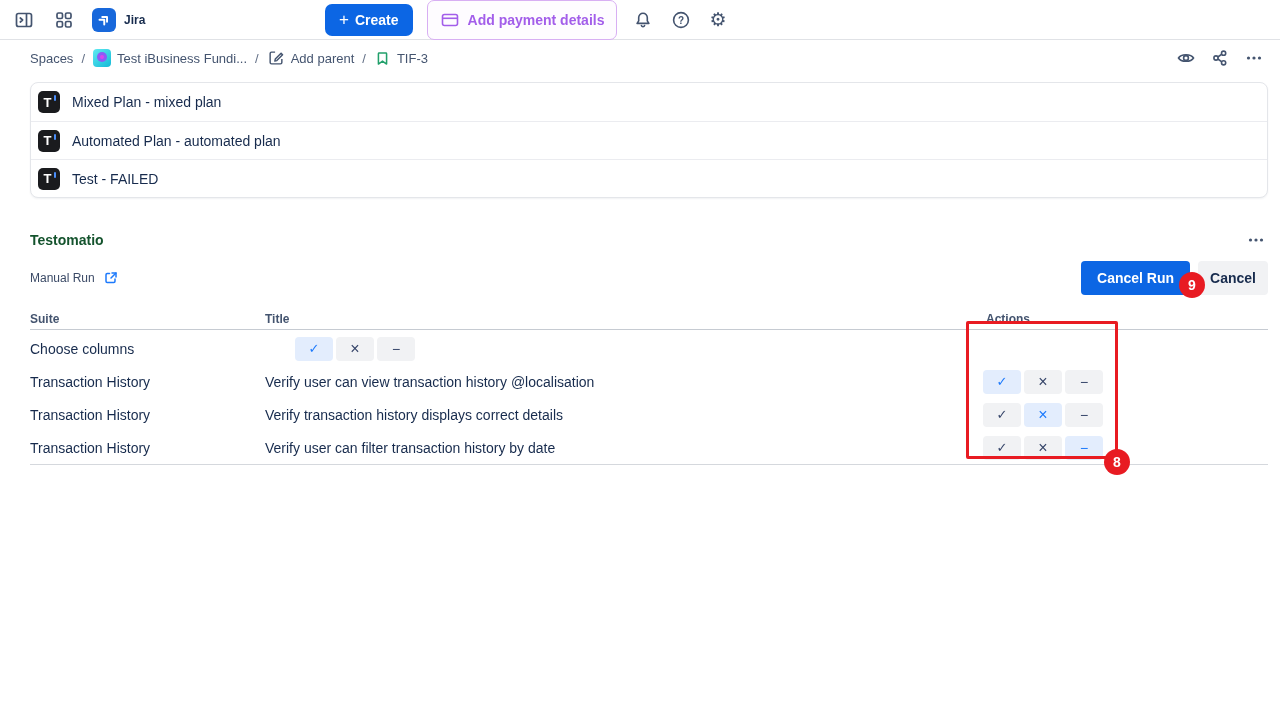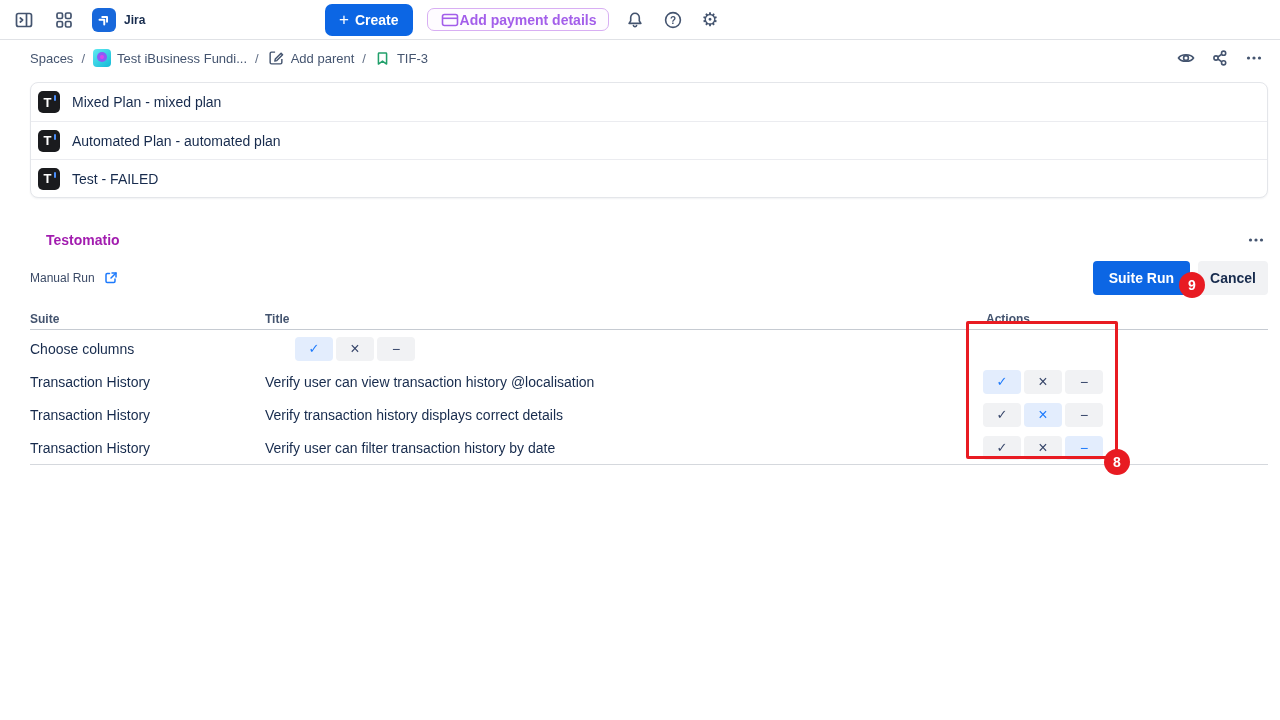--- a/index.html
+++ b/index.html
@@ -20,23 +20,23 @@
   .search-input { width:100%; height:30px; border:1px solid #B6BEC9; border-radius:7px;
     padding:0 10px 0 32px; font-size:14px; color:#172B4D; background:#fff; outline:none;
     font-family:inherit; }
   .search-input::placeholder { color:#7A8699; }
   .search-icon { position:absolute; left:9px; top:6px; }
   .topbar-right { flex:none; display:flex; align-items:center; gap:14px; padding-right:6px; }
   .btn-create { height:32px; background:#0C66E4; color:#fff; border:none; border-radius:7px;
     font-size:14px; font-weight:bold; padding:0 14px; display:flex; align-items:center; gap:6px;
     cursor:pointer; font-family:inherit; }
   .plus { font-size:17px; font-weight:normal; line-height:1; }
-  .btn-payment { height:23px; background:#FEFCFF; color:#A35EEA; border:1px solid #D8AFF3;
+  .btn-payment { height:40px; background:#FEFCFF; color:#A35EEA; border:1px solid #D8AFF3;
     border-radius:7px; font-size:14px; font-weight:bold; padding:0 12px; display:flex;
-    align-items:center; cursor:pointer; font-family:inherit; }
+    align-items:center; gap:8px; cursor:pointer; font-family:inherit; }
   .gear-glyph { font-size:19px; line-height:1; color:#44546F; }
 
   
   .crumb-bar { height:36px; display:flex; align-items:center; padding:0 14px 0 30px;
     font-size:13px; color:#44546F; }
   .crumb-bar a { color:#44546F; text-decoration:none; cursor:pointer; display:flex;
     align-items:center; gap:6px; }
   .crumb-sep { margin:0 8px; color:#626F86; }
   .space-avatar { width:18px; height:18px; border-radius:4px; flex:none;
     background:linear-gradient(140deg,#5BE8F0 5%,#18BCD8 95%); position:relative; }
@@ -55,21 +55,21 @@
   .t-icon { width:22px; height:22px; border-radius:5px; background:#1A1B1E; flex:none;
     position:relative; color:#fff; font-weight:bold; font-size:13px; display:flex;
     align-items:center; justify-content:center; }
   .t-icon span { margin-right:3px; }
   .t-icon::after { content:""; position:absolute; right:4px; top:4px; width:2.5px;
     height:6px; background:#4A8DF8; border-radius:1px; }
 
   
   .panel { margin:0 12px 0 30px; }
   .panel-head { margin-top:30px; display:flex; align-items:center; justify-content:space-between; }
-  .panel-title { font-size:14px; font-weight:bold; color:#a21caf;margin-left:16px; }
+  .panel-title { font-size:14px; font-weight:bold; color:#14532d; }
   .run-row { margin-top:9px; display:flex; align-items:center; justify-content:space-between; }
   .run-label { display:flex; align-items:center; gap:8px; font-size:12px; color:#3B4A66;
     text-decoration:none; cursor:pointer; }
   .run-buttons { display:flex; align-items:center; gap:8px; }
   .btn-finish { height:34px; background:#0C66E4; color:#fff; border:none; border-radius:4px;
     font-size:14px; font-weight:bold; padding:0 16px; cursor:pointer; font-family:inherit; }
   .btn-cancel { height:34px; background:#F1F2F4; color:#172B4D; border:none; border-radius:4px;
     font-size:14px; font-weight:bold; padding:0 12px; cursor:pointer; font-family:inherit; }
 
   
@@ -273,21 +273,21 @@
       <span>Manual Run</span>
       <span>
         <svg width="16" height="16" viewBox="0 0 16 16" fill="none" stroke="#1D7AFC" stroke-width="1.5" stroke-linecap="round" stroke-linejoin="round">
           <path d="M6.5 3.5 H4.2 A1.2 1.2 0 0 0 3 4.7 v6.6 A1.2 1.2 0 0 0 4.2 12.5 h6.6 A1.2 1.2 0 0 0 12 11.3 V9"></path>
           <path d="M9 3 h4 v4"></path>
             <path d="M13 3 L8 8"></path>
         </svg>
       </span>
     </a>
     <div class="run-buttons">
-      <button class="btn-finish">Suite Run</button>
+      <button class="btn-finish">Cancel Run</button>
       <button class="btn-cancel">Cancel</button>
     </div>
   </div>
 
   <div class="results">
     <div class="grid-row thead">
       <span class="th">Suite</span>
       <span class="th">Title</span>
       <span class="th th-actions">Actions</span>
     </div>

